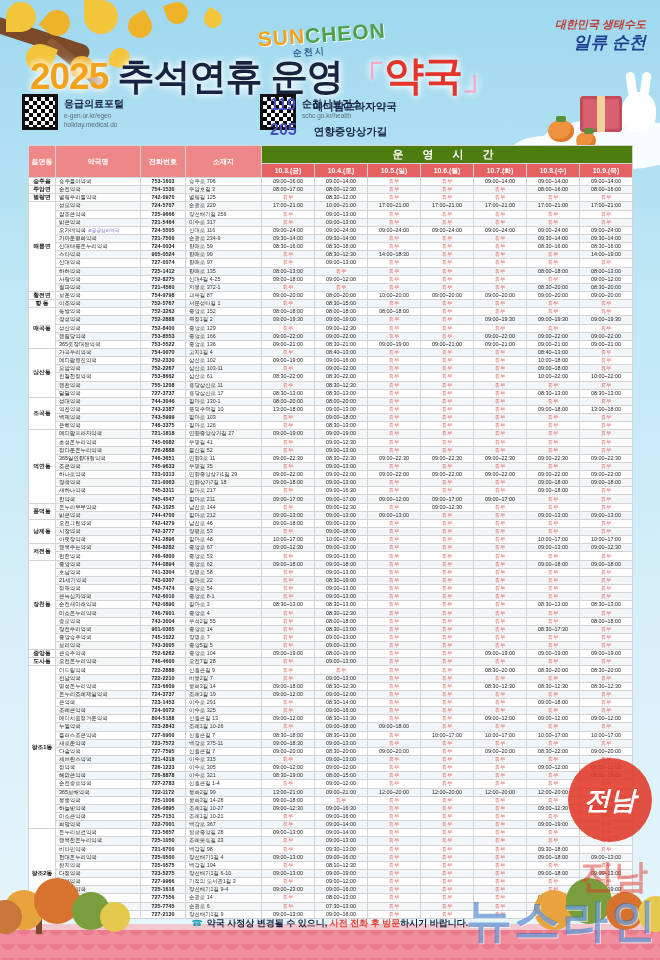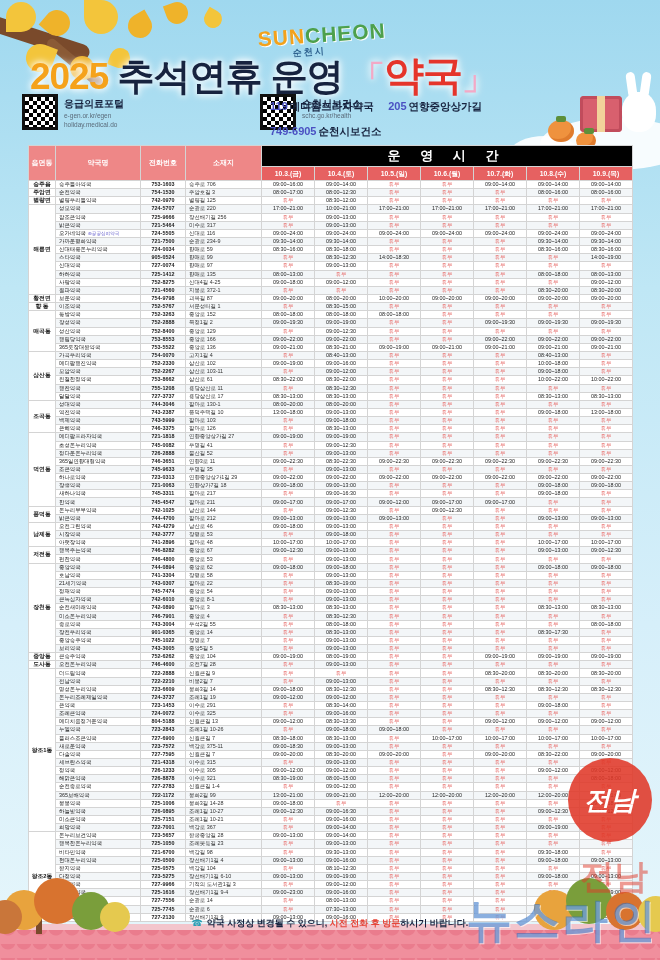--- a/index.html
+++ b/index.html
@@ -44,28 +44,28 @@
   .qr-item{position:absolute;top:0;display:flex;align-items:flex-start;justify-content:flex-end;}
   .qr{width:30px;height:30px;border:3px solid #111;background-color:#fff;background-image:
       linear-gradient(45deg,#000 25%,transparent 25%,transparent 75%,#000 75%),
       linear-gradient(45deg,#000 25%,transparent 25%,transparent 75%,#000 75%);
       background-size:8px 8px;background-position:0 0,4px 4px;}
   .qr-txt{margin-left:6px;padding-top:3px;}
   .qr-label{font-size:10px;font-weight:bold;color:#17233f;display:block;}
   .qr-url{font-size:6.5px;color:#5a6b7a;display:block;line-height:1.4;}
   .hotlines{position:absolute;left:248px;top:2px;width:230px;}
   .hotline{font-size:10.5px;color:#17233f;font-weight:bold;display:inline-block;margin:0 10px 7px 0;}
-  .hotline .num{color:#4a50c2;font-size:11px;margin-right:2px;text-align:center;}
+  .hotline .num{color:#4a50c2;font-size:16px;margin-right:17px;text-align:center;}
   
   table.schedule{position:absolute;left:28px;top:145px;width:604px;border-collapse:collapse;table-layout:fixed;
     background:#fff;border:1px solid #c8888a;}
   table.schedule th,table.schedule td{border:1px solid #d4d4d4;overflow:hidden;white-space:nowrap;}
   thead th{color:#fff;font-weight:bold;}
   th.h1{background:#ee8787;font-size:7px;height:12px;}
-  th.span{background:#000000;font-size:13px;letter-spacing:8px;height:12px;}
+  th.span{background:#4d7c0f;font-size:11px;letter-spacing:8px;height:12px;}
   th.date{background:#e66161;font-size:6.8px;height:11px;}
   tbody td{height:7.15px;line-height:7px;font-size:5.4px;color:#222;text-align:center;padding:0 1px;}
   tbody tr:nth-child(even) td{background:#f3f6f8;}
   td.g{font-weight:bold;font-size:5.8px;color:#111;background:#fff !important;border-bottom:1px solid #9aa4ad;}
   td.nm{text-align:left;padding-left:3px;}
   td.ph{font-weight:bold;}
   td.ad{text-align:left;padding-left:3px;color:#333;}
   td.closed{color:#e8716f;}
   tr.gs td{border-top:1px solid #9aa4ad;}
   .badge{color:#5b55c9;font-size:4.6px;margin-left:2px;}
@@ -101,20 +101,24 @@
   <div class="cloud" style="right:-30px;top:118px;width:150px;height:52px;"></div>
   <div class="cloud" style="right:80px;top:136px;width:70px;height:34px;"></div>
   <div class="giftbox" style="right:38px;top:96px;"></div>
   <div class="persimmon" style="right:86px;top:120px;"></div>
   <div class="persimmon" style="right:64px;top:132px;width:20px;height:17px;"></div>
   <div class="rabbit" style="right:4px;top:92px;"></div>
 
   <div class="logo">
     <span class="sun">SUN</span><span class="cheon">CHEON</span>
     <span class="city">순천시</span>
+  </div>
+  <div class="slogan">
+    <span class="s1">대한민국 생태수도</span>
+    <span class="s2">일류 순천</span>
   </div>
   <div class="title">
     <span class="year">2025</span><span class="main"> 추석연휴 운영 </span><span class="brk">「</span><span class="yak">약국</span><span class="brk">」</span>
   </div>
 
   <div class="qr-row">
     <div class="qr-item" style="left:0px;">
       <div class="qr"></div>
       <div class="qr-txt">
         <span class="qr-label">응급의료포털</span>

